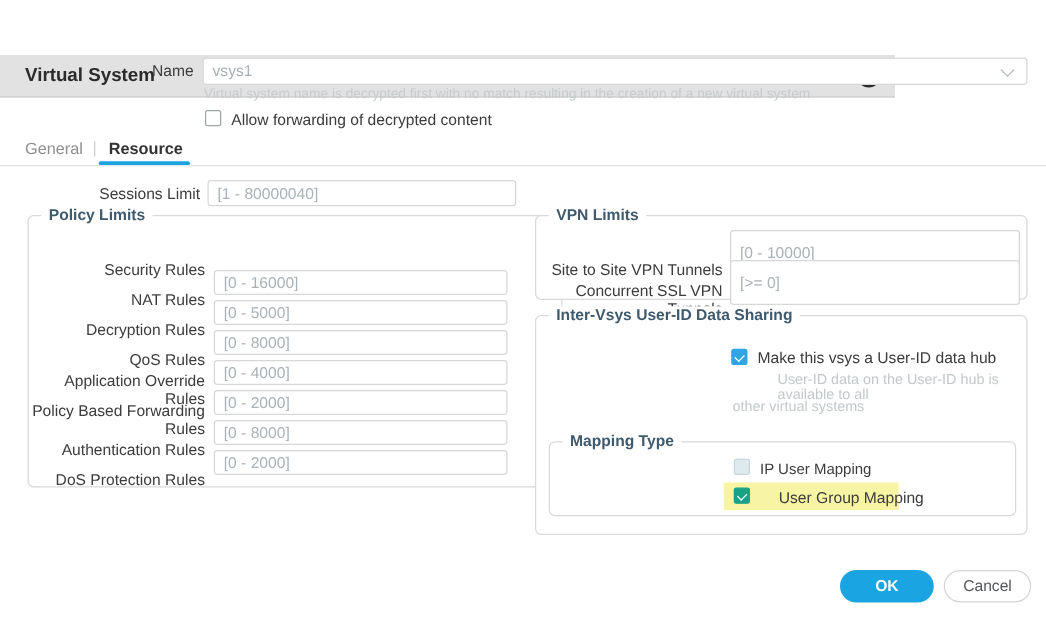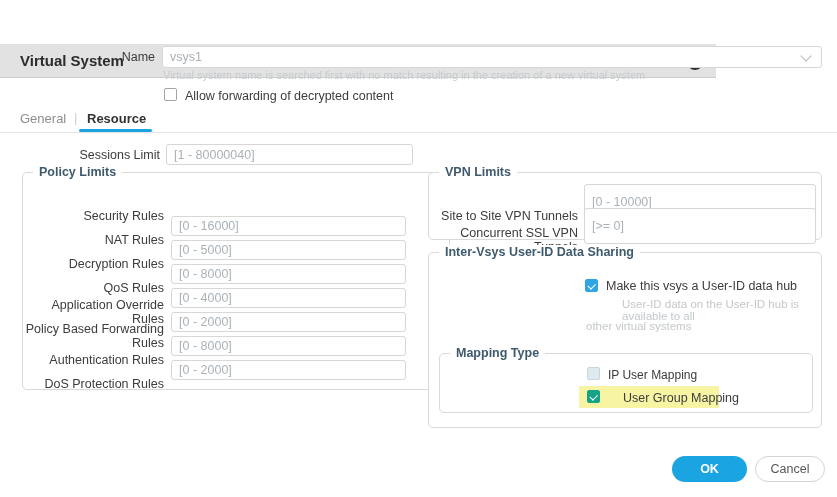--- a/index.html
+++ b/index.html
@@ -82,21 +82,21 @@
   <div class="titlebar">
     <span class="title">Virtual System</span>
     <span class="help">?</span>
   </div>
 
   <span class="name-label">Name</span>
   <div class="combobox">
     <span class="val">vsys1</span>
     <span class="chev"></span>
   </div>
-  <span class="name-hint">Virtual system name is searched first with no match resulting in the creation of a new virtual system</span>
+  <span class="name-hint">Virtual system name is decrypted first with no match resulting in the creation of a new virtual system</span>
 
   <span class="cb decrypt-cb"></span>
   <span class="decrypt-label">Allow forwarding of decrypted content</span>
 
   <span class="tab-general">General</span>
   <span class="tab-sep">|</span>
   <span class="tab-resource">Resource</span>
   <span class="tab-underline"></span>
   <div class="tabs-line"></div>
 

